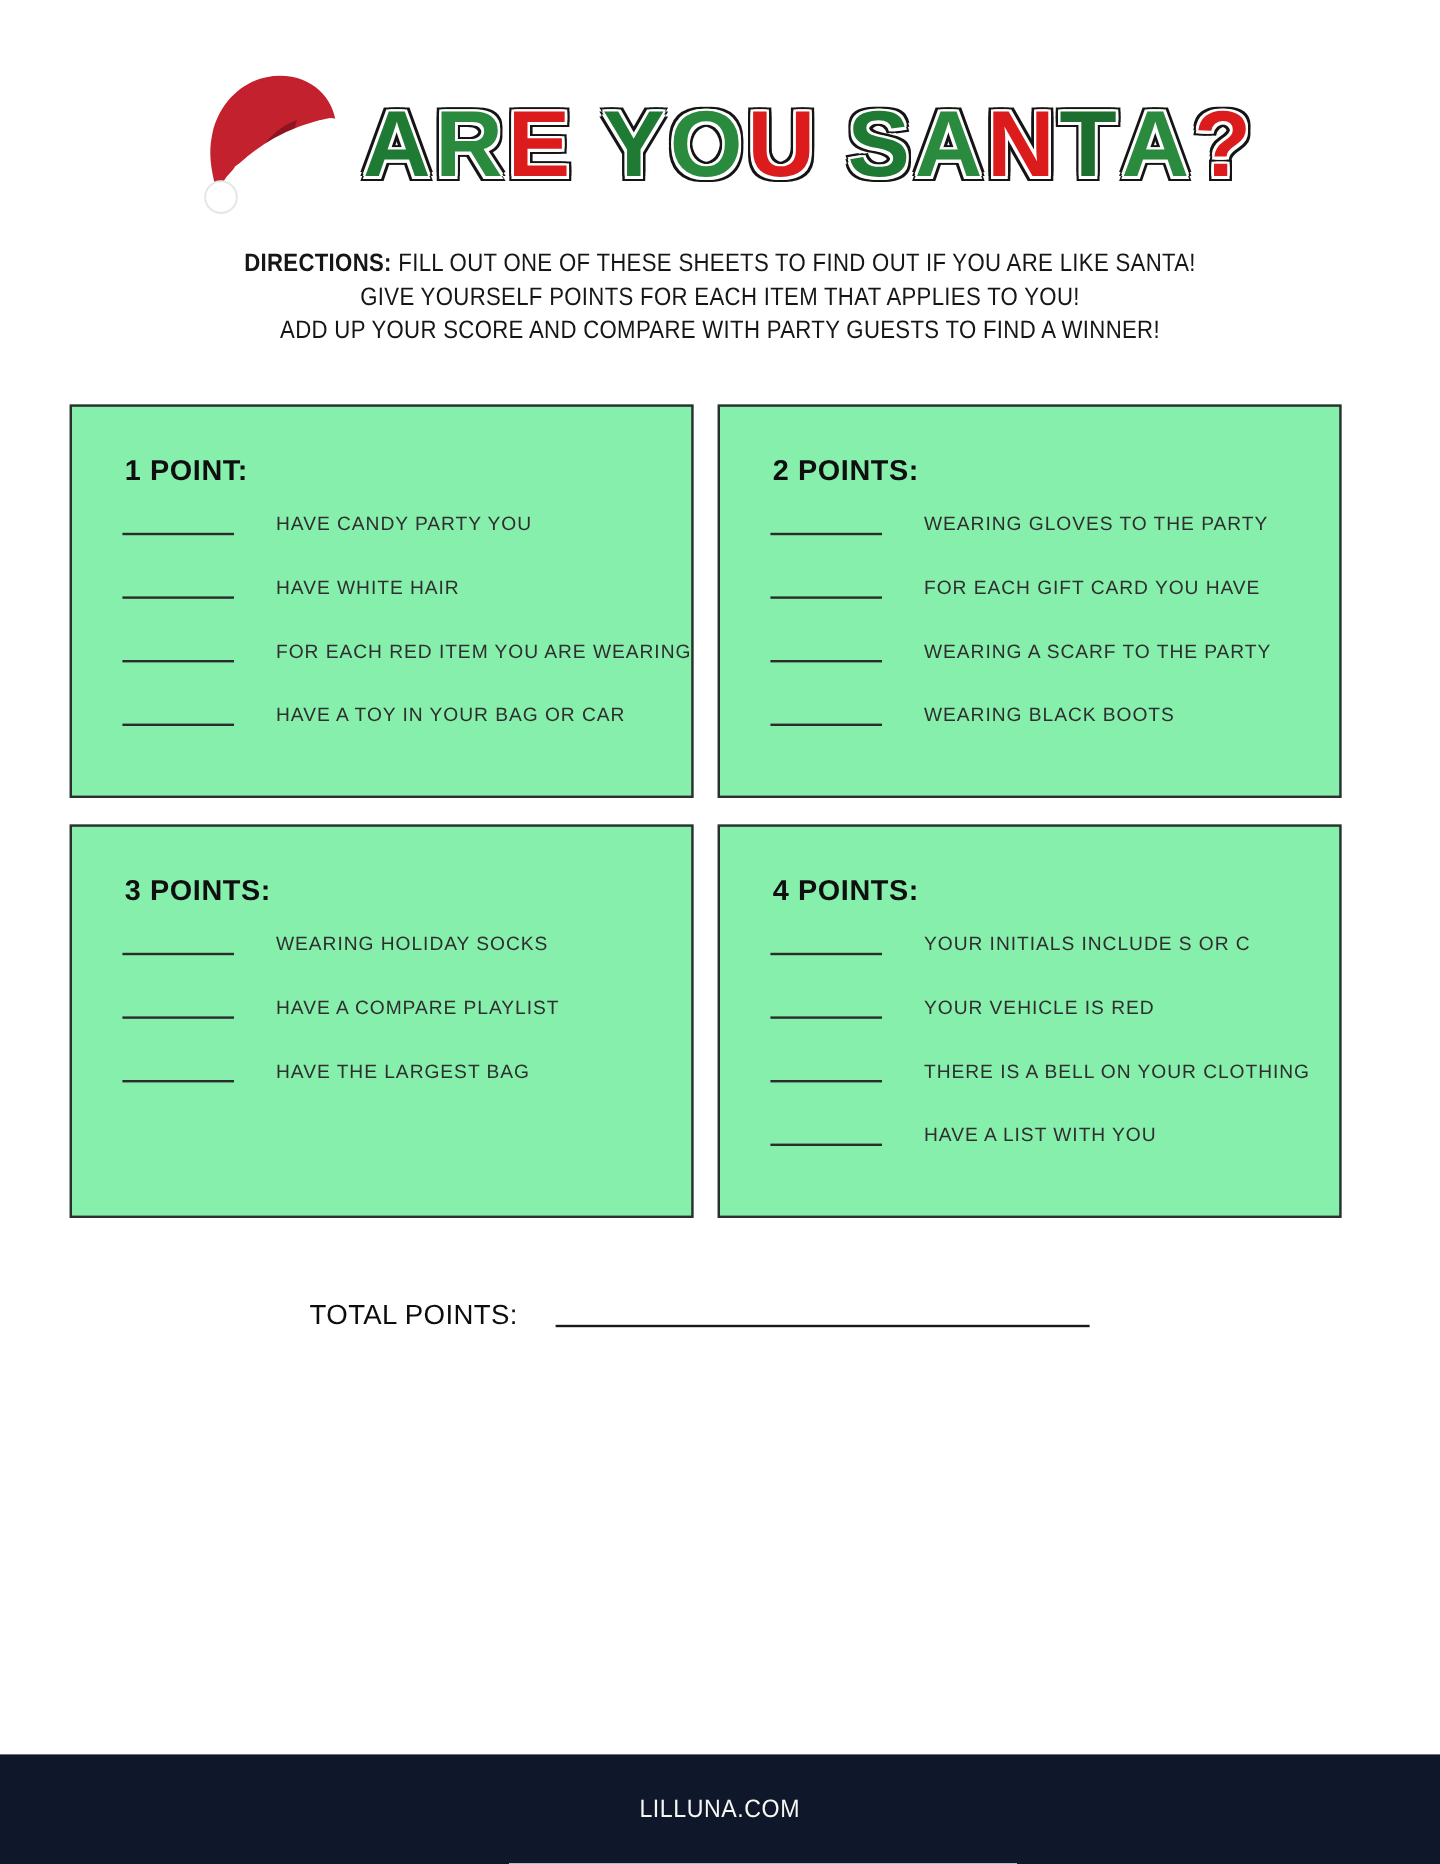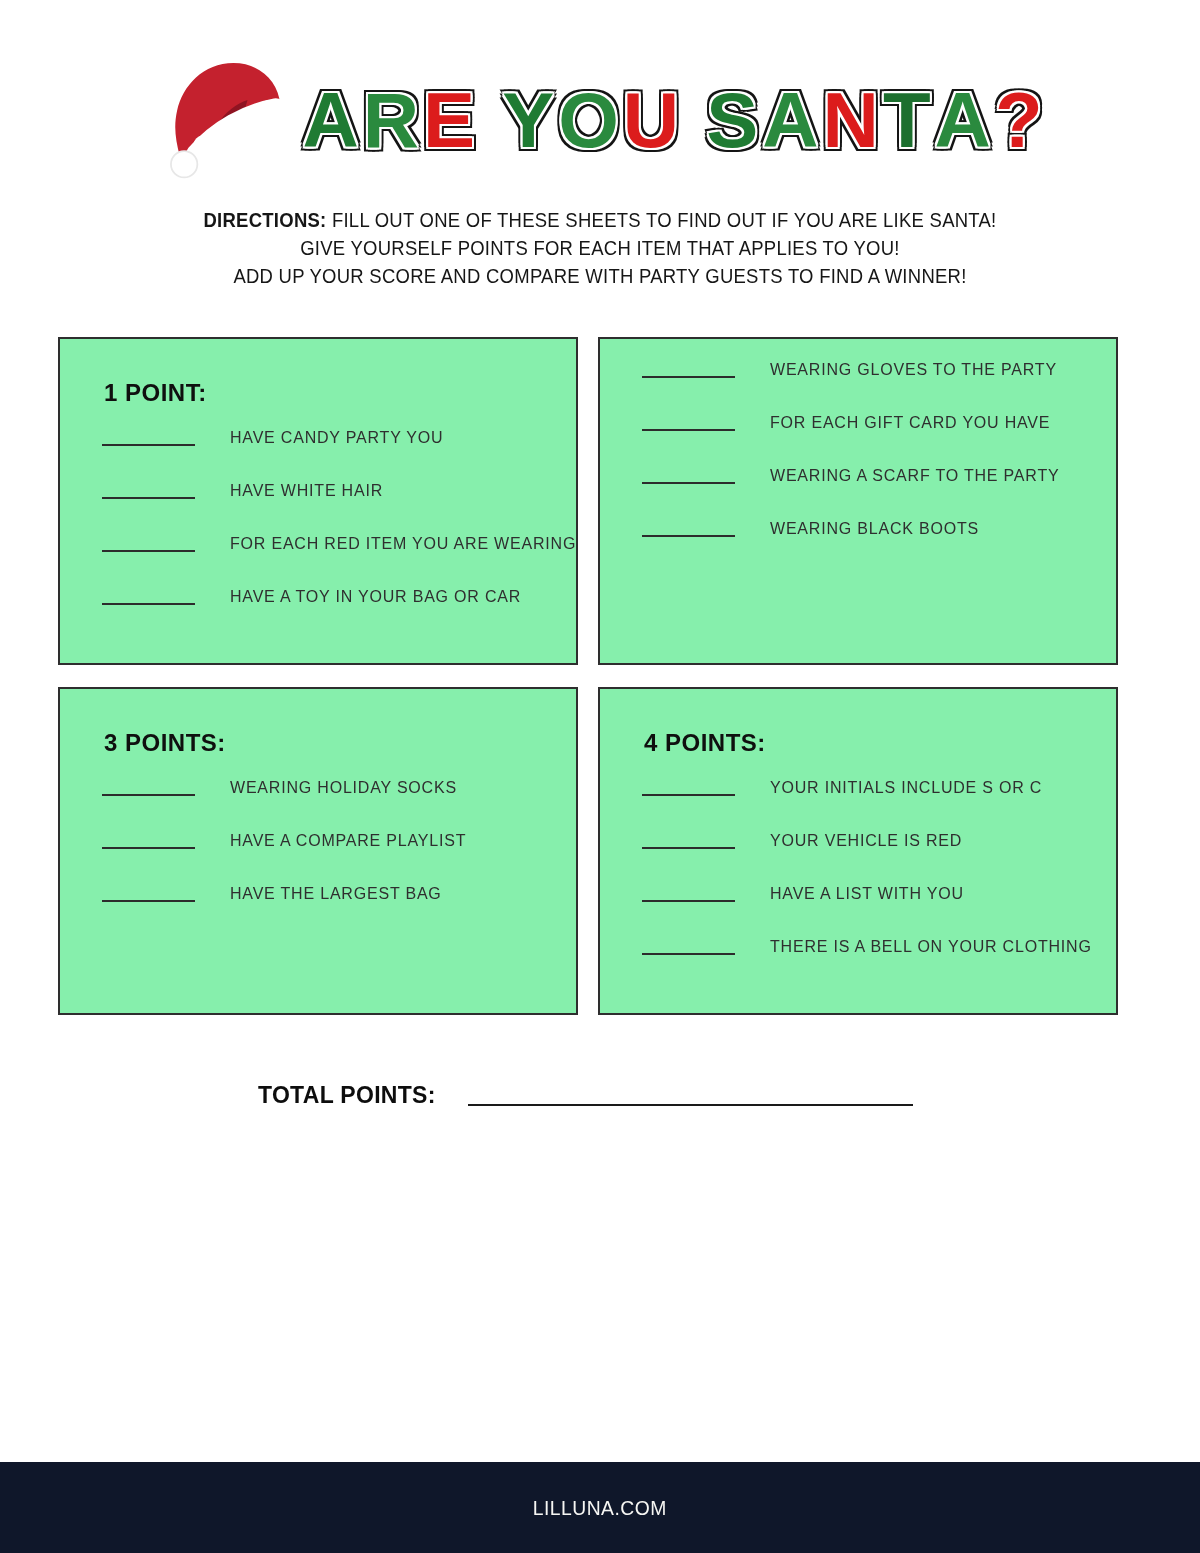--- a/index.html
+++ b/index.html
@@ -70,21 +70,21 @@
     margin-left:35px;
     font-size:16px; letter-spacing:0.8px; color:#2f2f2f;
     white-space:nowrap;
   }
 
   
   .total {
     position:absolute; top:1082px; left:258px;
     display:flex; align-items:flex-end;
   }
-  .total .tp-label { font-size:23px; font-weight:bold; color:#0d0d0d; letter-spacing:0.3px; }
+  .total .tp-label { font-size:23px; font-weight:normal; color:#0d0d0d; letter-spacing:0.3px; }
   .total .tp-line {
     display:inline-block; width:445px; height:0;
     border-bottom:2px solid #1a1a1a;
     margin-left:32px; position:relative; top:-3px;
   }
 
   
   .footer {
     position:absolute; top:1462px; left:0; width:1200px; height:91px;
     display:flex; align-items:center; justify-content:center;
@@ -171,20 +171,21 @@
           <span class="lbl">FOR EACH RED ITEM YOU ARE WEARING</span>
         </div>
       <div class="row">
           <span class="blank"></span>
           <span class="lbl">HAVE A TOY IN YOUR BAG OR CAR</span>
         </div>
     </div>
   </div>
 
   <div class="box">
+    <h2>2 POINTS:</h2>
     <div class="items">
       <div class="row">
           <span class="blank"></span>
           <span class="lbl">WEARING GLOVES TO THE PARTY</span>
         </div>
       <div class="row">
           <span class="blank"></span>
           <span class="lbl">FOR EACH GIFT CARD YOU HAVE</span>
         </div>
       <div class="row">
@@ -222,25 +223,25 @@
       <div class="row">
           <span class="blank"></span>
           <span class="lbl">YOUR INITIALS INCLUDE S OR C</span>
         </div>
       <div class="row">
           <span class="blank"></span>
           <span class="lbl">YOUR VEHICLE IS RED</span>
         </div>
       <div class="row">
           <span class="blank"></span>
+          <span class="lbl">THERE IS A BELL ON YOUR CLOTHING</span>
+        </div>
+      <div class="row">
+          <span class="blank"></span>
           <span class="lbl">HAVE A LIST WITH YOU</span>
-        </div>
-      <div class="row">
-          <span class="blank"></span>
-          <span class="lbl">THERE IS A BELL ON YOUR CLOTHING</span>
         </div>
     </div>
   </div>
 
 </div>
 
 <div class="total">
   <span class="tp-label">TOTAL POINTS:</span>
   <span class="tp-line"></span>
 </div>

